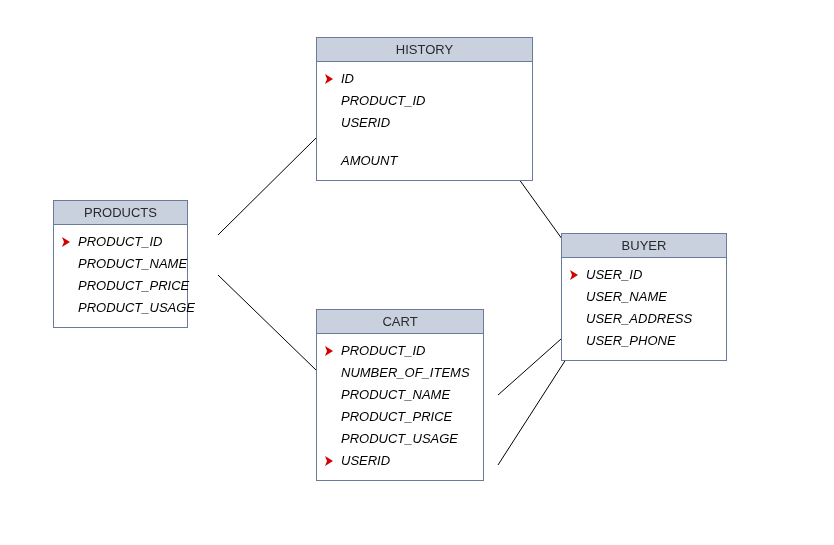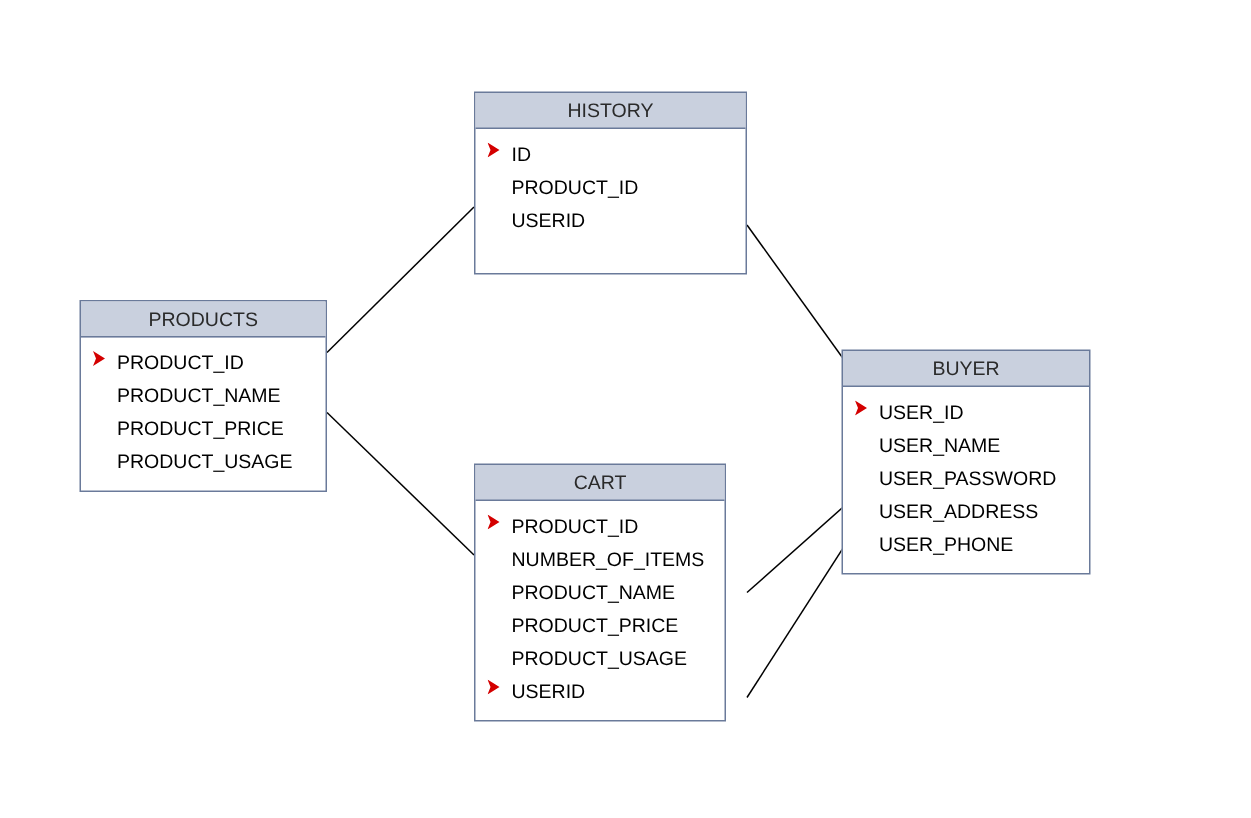--- a/index.html
+++ b/index.html
@@ -26,22 +26,24 @@
     text-align: center;
     padding: 4px 0;
     font-size: 13px;
     color: #2a2a2a;
   }
   .entity-body {
     padding: 6px 0 8px 0;
   }
   .field-row {
     display: flex;
+    align-items: center;
     padding: 1px 8px 1px 6px;
     line-height: 20px;
+    font-style: italic;
   }
   .key-slot {
     width: 16px;
     height: 14px;
     flex: 0 0 16px;
     display: flex;
     align-items: center;
     justify-content: center;
   }
   .field-label {
@@ -63,21 +65,21 @@
   <line x1="218" y1="235" x2="316" y2="138" stroke="#000" stroke-width="1"></line>
 
   <line x1="218" y1="275" x2="316" y2="370" stroke="#000" stroke-width="1"></line>
 
   <line x1="498" y1="150" x2="588" y2="275" stroke="#000" stroke-width="1"></line>
 
   <line x1="498" y1="395" x2="588" y2="315" stroke="#000" stroke-width="1"></line>
   <line x1="498" y1="465" x2="588" y2="325" stroke="#000" stroke-width="1"></line>
 </svg>
 
-<div class="entity" style="left:53px; top:200px; width:165px;">
+<div class="entity" style="left:53px; top:200px; width:135px;">
   <div class="entity-header">PRODUCTS</div>
   <div class="entity-body">
     <div class="field-row">
       <span class="key-slot">
         <svg width="12" height="10">
             <polygon points="0,0 8,5 0,10 2,5" fill="#d40000"></polygon>
           </svg>
       </span>
       <span class="field-label">PRODUCT_ID</span>
     </div>
@@ -89,41 +91,45 @@
       <span class="key-slot"></span>
       <span class="field-label">PRODUCT_PRICE</span>
     </div>
     <div class="field-row">
       <span class="key-slot"></span>
       <span class="field-label">PRODUCT_USAGE</span>
     </div>
   </div>
 </div>
 
-<div class="entity" style="left:316px; top:61px; width:182px;">
+<div class="entity" style="left:316px; top:37px; width:217px;">
   <div class="entity-header">HISTORY</div>
   <div class="entity-body">
     <div class="field-row">
       <span class="key-slot">
         <svg width="12" height="10">
             <polygon points="0,0 8,5 0,10 2,5" fill="#d40000"></polygon>
           </svg>
       </span>
       <span class="field-label">ID</span>
     </div>
     <div class="field-row">
       <span class="key-slot"></span>
       <span class="field-label">PRODUCT_ID</span>
     </div>
     <div class="field-row">
       <span class="key-slot"></span>
       <span class="field-label">USERID</span>
     </div>
     <div class="field-row">
       <span class="key-slot"></span>
+    </div>
+    <div class="field-row">
+      <span class="key-slot"></span>
+      <span class="field-label">AMOUNT</span>
     </div>
   </div>
 </div>
 
 <div class="entity" style="left:316px; top:309px; width:168px;">
   <div class="entity-header">CART</div>
   <div class="entity-body">
     <div class="field-row">
       <span class="key-slot">
         <svg width="12" height="10">
@@ -169,24 +175,20 @@
           </svg>
       </span>
       <span class="field-label">USER_ID</span>
     </div>
     <div class="field-row">
       <span class="key-slot"></span>
       <span class="field-label">USER_NAME</span>
     </div>
     <div class="field-row">
       <span class="key-slot"></span>
-      <span class="field-label">USER_PASSWORD</span>
-    </div>
-    <div class="field-row">
-      <span class="key-slot"></span>
       <span class="field-label">USER_ADDRESS</span>
     </div>
     <div class="field-row">
       <span class="key-slot"></span>
       <span class="field-label">USER_PHONE</span>
     </div>
   </div>
 </div>
 
 </body></html>

